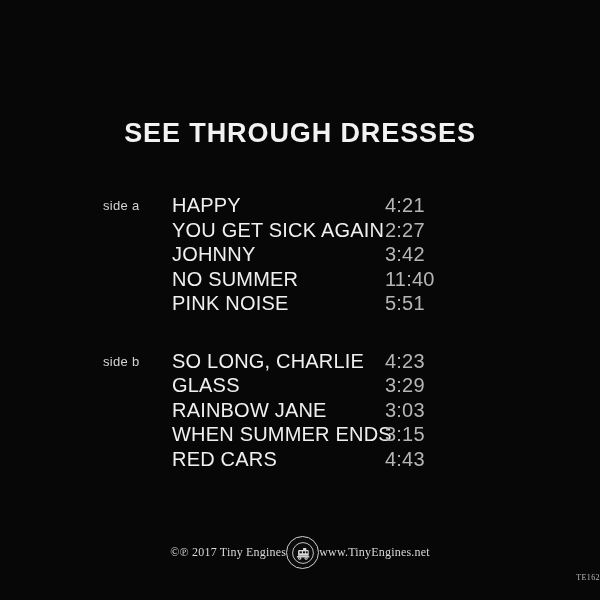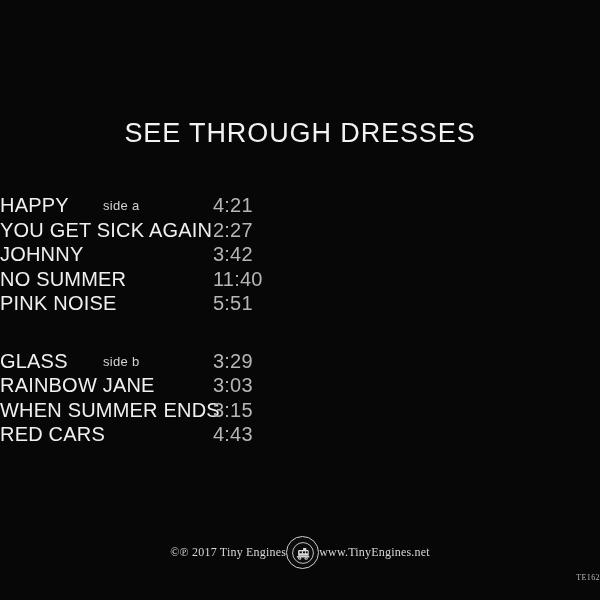--- a/index.html
+++ b/index.html
@@ -21,21 +21,21 @@
 
   
   #album-title {
     position: absolute;
     left: 0;
     right: 0;
     top: 118px;
     text-align: center;
     color: #f2f2f2;
     font-size: 27px;
-    font-weight: 400;
+    font-weight: 700;
     letter-spacing: 0.9px;
     white-space: nowrap;
   }
 
   
   #tracklist {
     position: absolute;
     left: 0;
     top: 193px;
     width: 488px;
@@ -48,20 +48,21 @@
     position: absolute;
     left: 103px;
     top: 5px;
     width: 60px;
     color: #d3d3d3;
     font-size: 13px;
     font-weight: 300;
     letter-spacing: 0.3px;
   }
   .track-rows {
+    margin-left: 172px;
   }
   .track-row {
     position: relative;
     height: 24.5px;
     line-height: 24.5px;
     white-space: nowrap;
   }
   .track-title {
     display: inline-block;
     color: #f0f0f0;
@@ -137,20 +138,21 @@
           <div class="track-row"><span class="track-title">HAPPY</span><span class="track-time">4:21</span></div>
           <div class="track-row"><span class="track-title">YOU GET SICK AGAIN</span><span class="track-time">2:27</span></div>
           <div class="track-row"><span class="track-title">JOHNNY</span><span class="track-time">3:42</span></div>
           <div class="track-row"><span class="track-title">NO SUMMER</span><span class="track-time">11:40</span></div>
           <div class="track-row"><span class="track-title">PINK NOISE</span><span class="track-time">5:51</span></div>
         </div>
       </div>
       <div class="side-block">
         <div class="side-label">side b</div>
         <div class="track-rows">
+          <div class="track-row"><span class="track-title">SO LONG, CHARLIE</span><span class="track-time">4:23</span></div>
           <div class="track-row"><span class="track-title">GLASS</span><span class="track-time">3:29</span></div>
           <div class="track-row"><span class="track-title">RAINBOW JANE</span><span class="track-time">3:03</span></div>
           <div class="track-row"><span class="track-title">WHEN SUMMER ENDS</span><span class="track-time">3:15</span></div>
           <div class="track-row"><span class="track-title">RED CARS</span><span class="track-time">4:43</span></div>
         </div>
       </div>
     </div>
 
   <div id="footer">
     <div id="footer-line">

